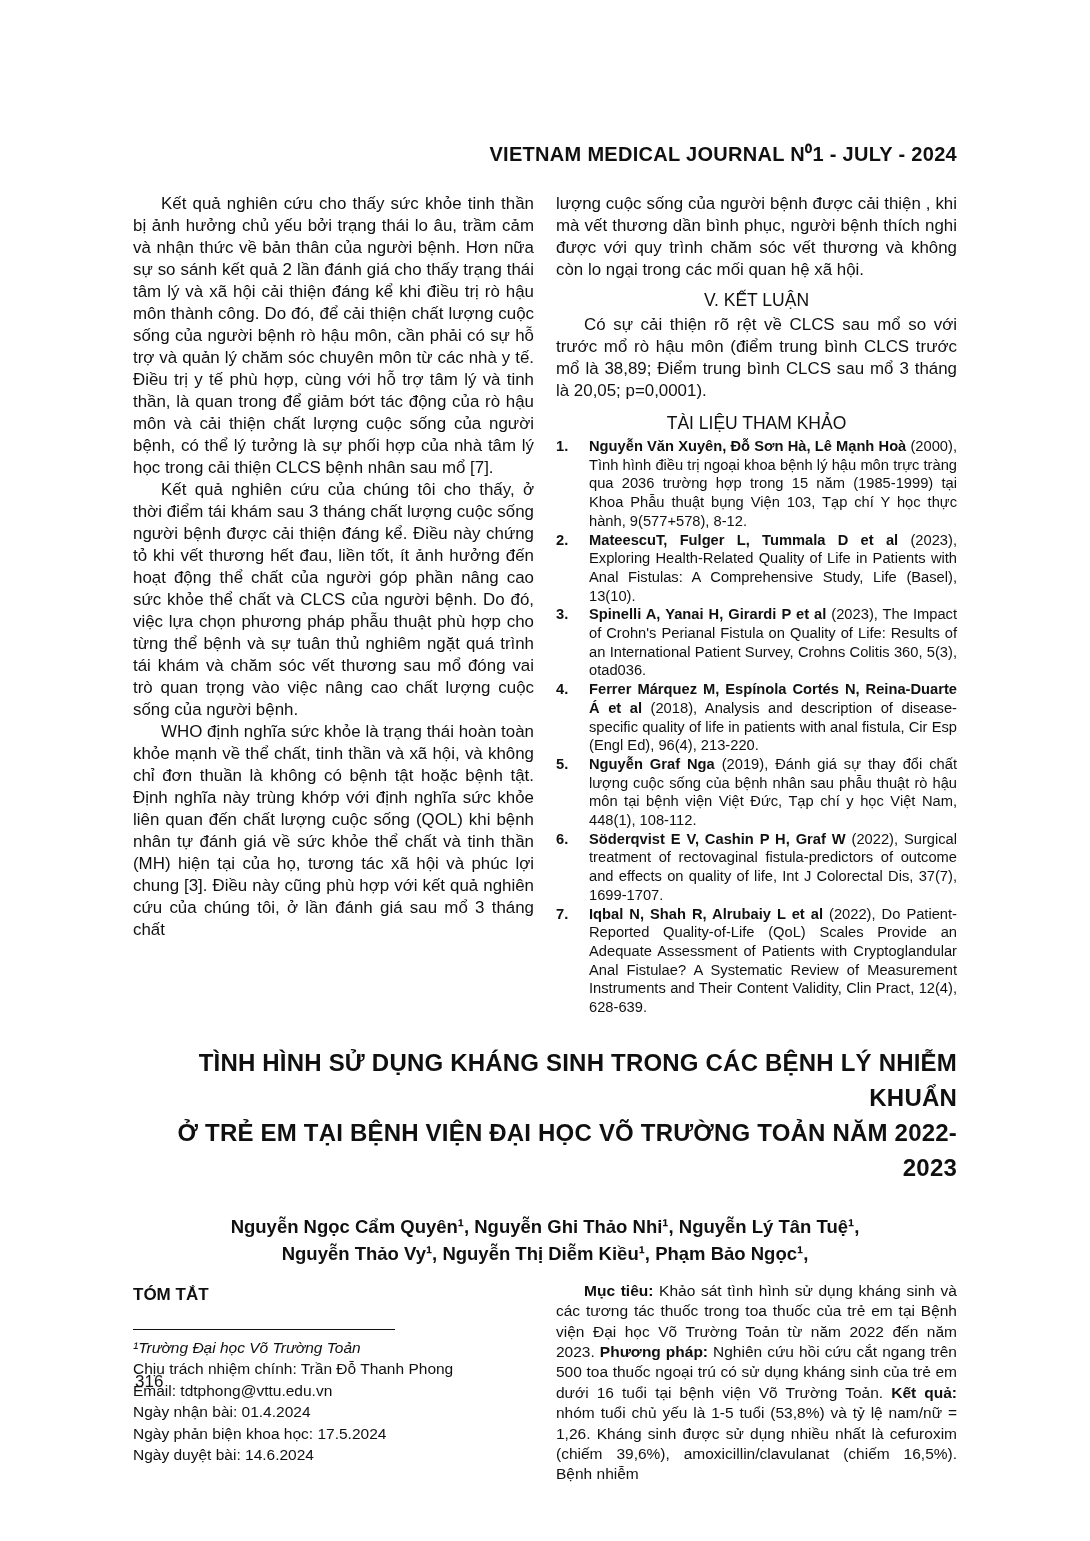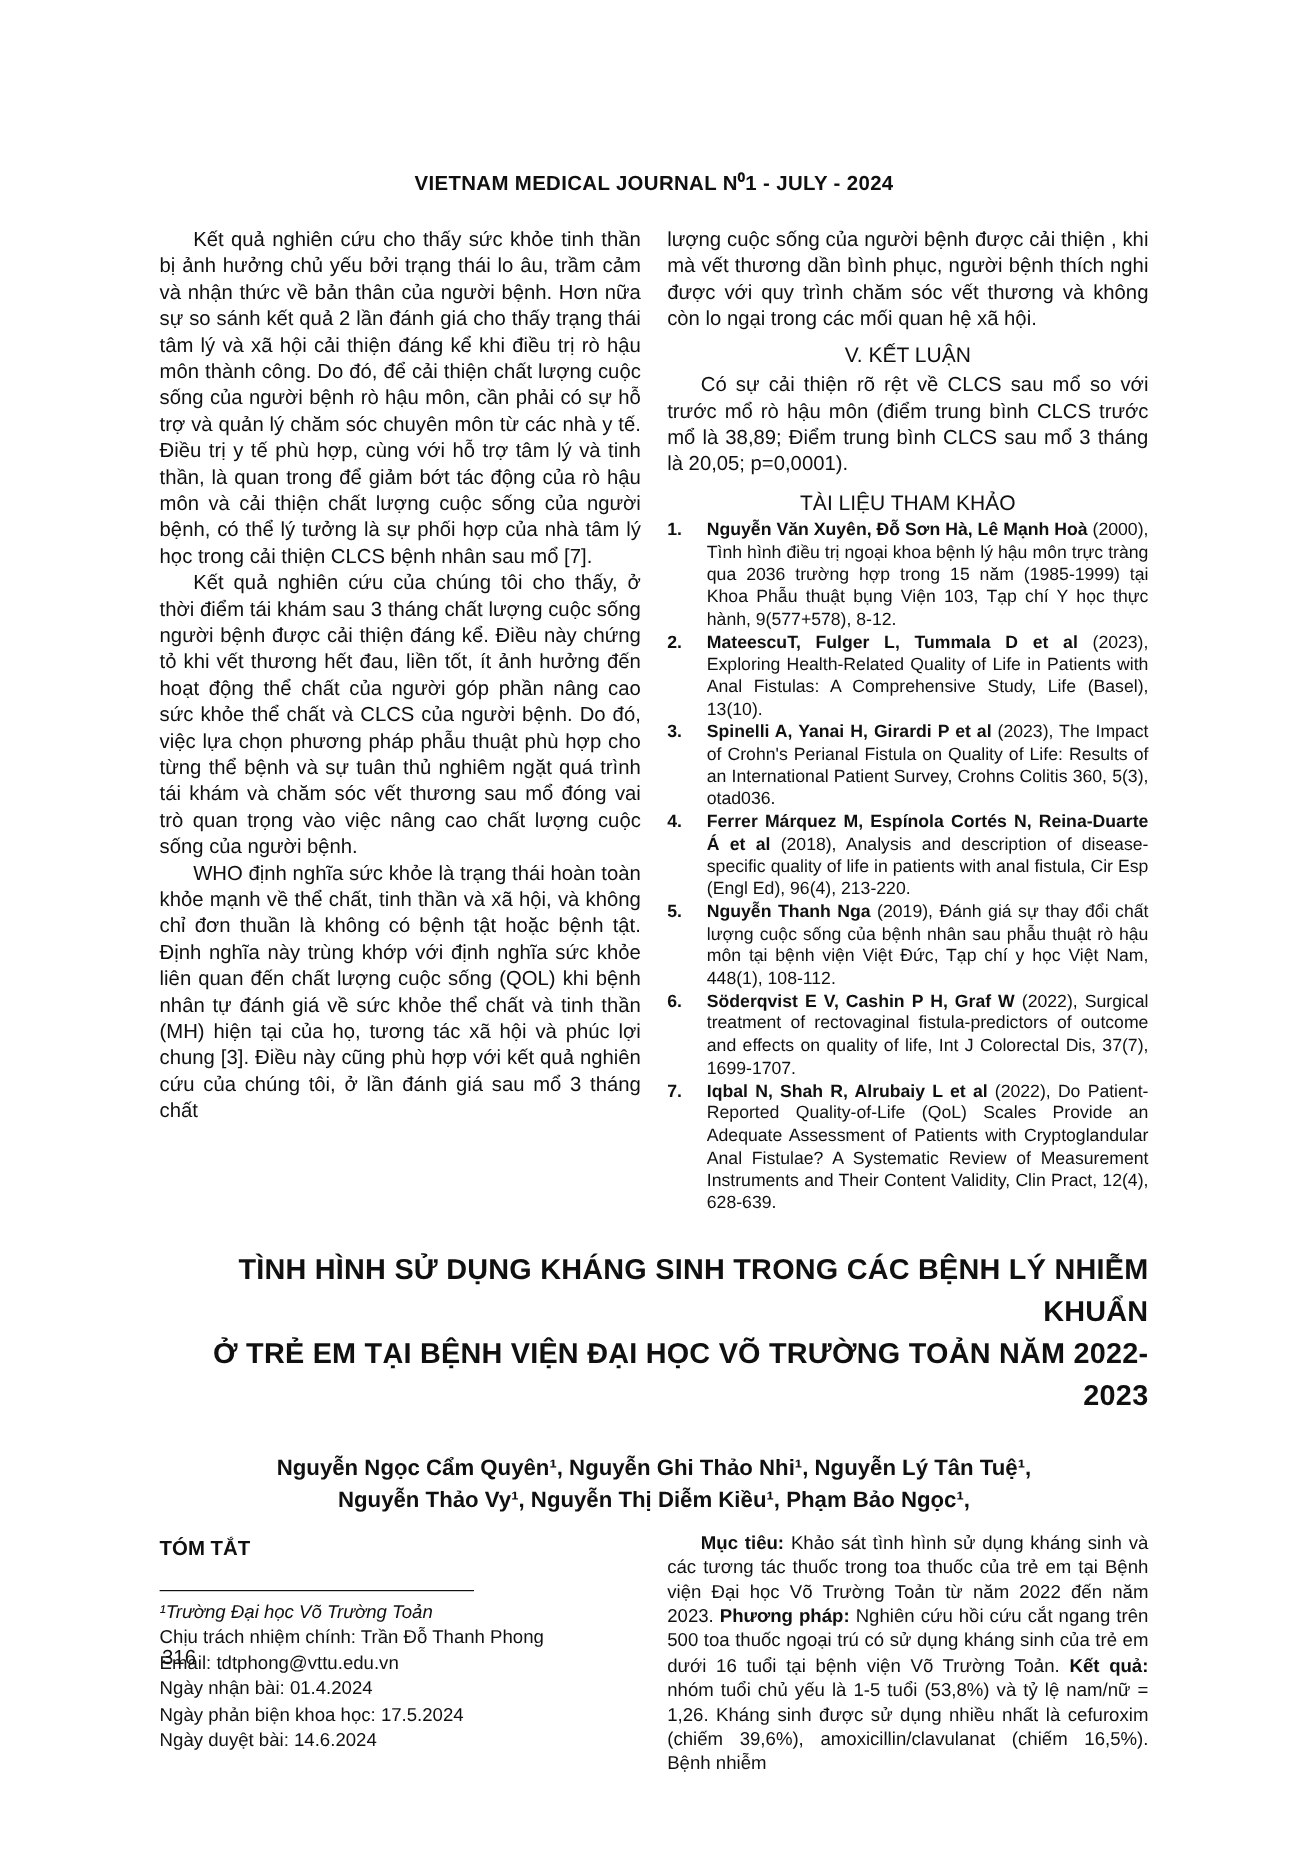--- a/index.html
+++ b/index.html
@@ -6,23 +6,23 @@
   html,body { background:#ffffff; }
   body { width:1090px; font-family:"Liberation Sans", sans-serif; color:#101010; }
   .page {
     position:relative;
     width:1090px; height:1541px;
     background:#ffffff;
     padding:140px 133px 0 133px;
     overflow:hidden;
   }
   .journal-header {
-    text-align:center;
+    text-align:right;
     font-weight:bold;
-    font-size:17px;
+    font-size:20px;
     letter-spacing:0.3px;
     margin-bottom:26px;
   }
   .two-col { display:flex; gap:22px; }
   .col { width:401px; }
 
   .body-text p {
     font-size:16.9px;
     line-height:22px;
     text-align:justify;
@@ -107,21 +107,21 @@
       <h3 class="sec-heading">V. KẾT LUẬN</h3>
       <p>Có sự cải thiện rõ rệt về CLCS sau mổ so với trước mổ rò hậu môn (điểm trung bình CLCS trước mổ là 38,89; Điểm trung bình CLCS sau mổ 3 tháng là 20,05; p=0,0001).</p>
 
       <h3 class="sec-heading refs-heading">TÀI LIỆU THAM KHẢO</h3>
 
       <div class="refs">
         <div class="ref"><span class="num">1.</span><b>Nguyễn Văn Xuyên, Đỗ Sơn Hà, Lê Mạnh Hoà</b><span> (2000), Tình hình điều trị ngoại khoa bệnh lý hậu môn trực tràng qua 2036 trường hợp trong 15 năm (1985-1999) tại Khoa Phẫu thuật bụng Viện 103, Tạp chí Y học thực hành,  9(577+578), 8-12.</span></div>
         <div class="ref"><span class="num">2.</span><b>MateescuT, Fulger L, Tummala D et al</b><span> (2023), Exploring Health-Related Quality of Life in Patients with Anal Fistulas: A Comprehensive Study, Life (Basel),  13(10).</span></div>
         <div class="ref"><span class="num">3.</span><b>Spinelli A, Yanai H, Girardi P et al</b><span> (2023), The Impact of Crohn's Perianal Fistula on Quality of Life: Results of an International Patient Survey, Crohns Colitis 360,  5(3), otad036.</span></div>
         <div class="ref"><span class="num">4.</span><b>Ferrer Márquez M, Espínola Cortés N, Reina-Duarte Á et al</b><span> (2018), Analysis and description of disease-specific quality of life in patients with anal fistula, Cir Esp (Engl Ed),  96(4), 213-220.</span></div>
-        <div class="ref"><span class="num">5.</span><b>Nguyễn Thanh Nga</b><span> (2019), Đánh giá sự thay đổi chất lượng cuộc sống của bệnh nhân sau phẫu thuật rò hậu môn tại bệnh viện Việt Đức, Tạp chí y học Việt Nam,  448(1), 108-112.</span></div>
+        <div class="ref"><span class="num">5.</span><b>Nguyễn Graf Nga</b><span> (2019), Đánh giá sự thay đổi chất lượng cuộc sống của bệnh nhân sau phẫu thuật rò hậu môn tại bệnh viện Việt Đức, Tạp chí y học Việt Nam,  448(1), 108-112.</span></div>
         <div class="ref"><span class="num">6.</span><b>Söderqvist E V, Cashin P H, Graf W</b><span> (2022), Surgical treatment of rectovaginal fistula-predictors of outcome and effects on quality of life, Int J Colorectal Dis,  37(7), 1699-1707.</span></div>
         <div class="ref"><span class="num">7.</span><b>Iqbal N, Shah R, Alrubaiy L et al</b><span> (2022), Do Patient-Reported Quality-of-Life (QoL) Scales Provide an Adequate Assessment of Patients with Cryptoglandular Anal Fistulae? A Systematic Review of Measurement Instruments and Their Content Validity, Clin Pract,  12(4), 628-639.</span></div>
       </div>
     </div>
   </div>
 
   <h1 class="article-title">
     <span>TÌNH HÌNH SỬ DỤNG KHÁNG SINH TRONG CÁC BỆNH LÝ NHIỄM KHUẨN</span><br>
     <span>Ở TRẺ EM TẠI BỆNH VIỆN ĐẠI HỌC VÕ TRƯỜNG TOẢN NĂM 2022-2023</span>
   </h1>

